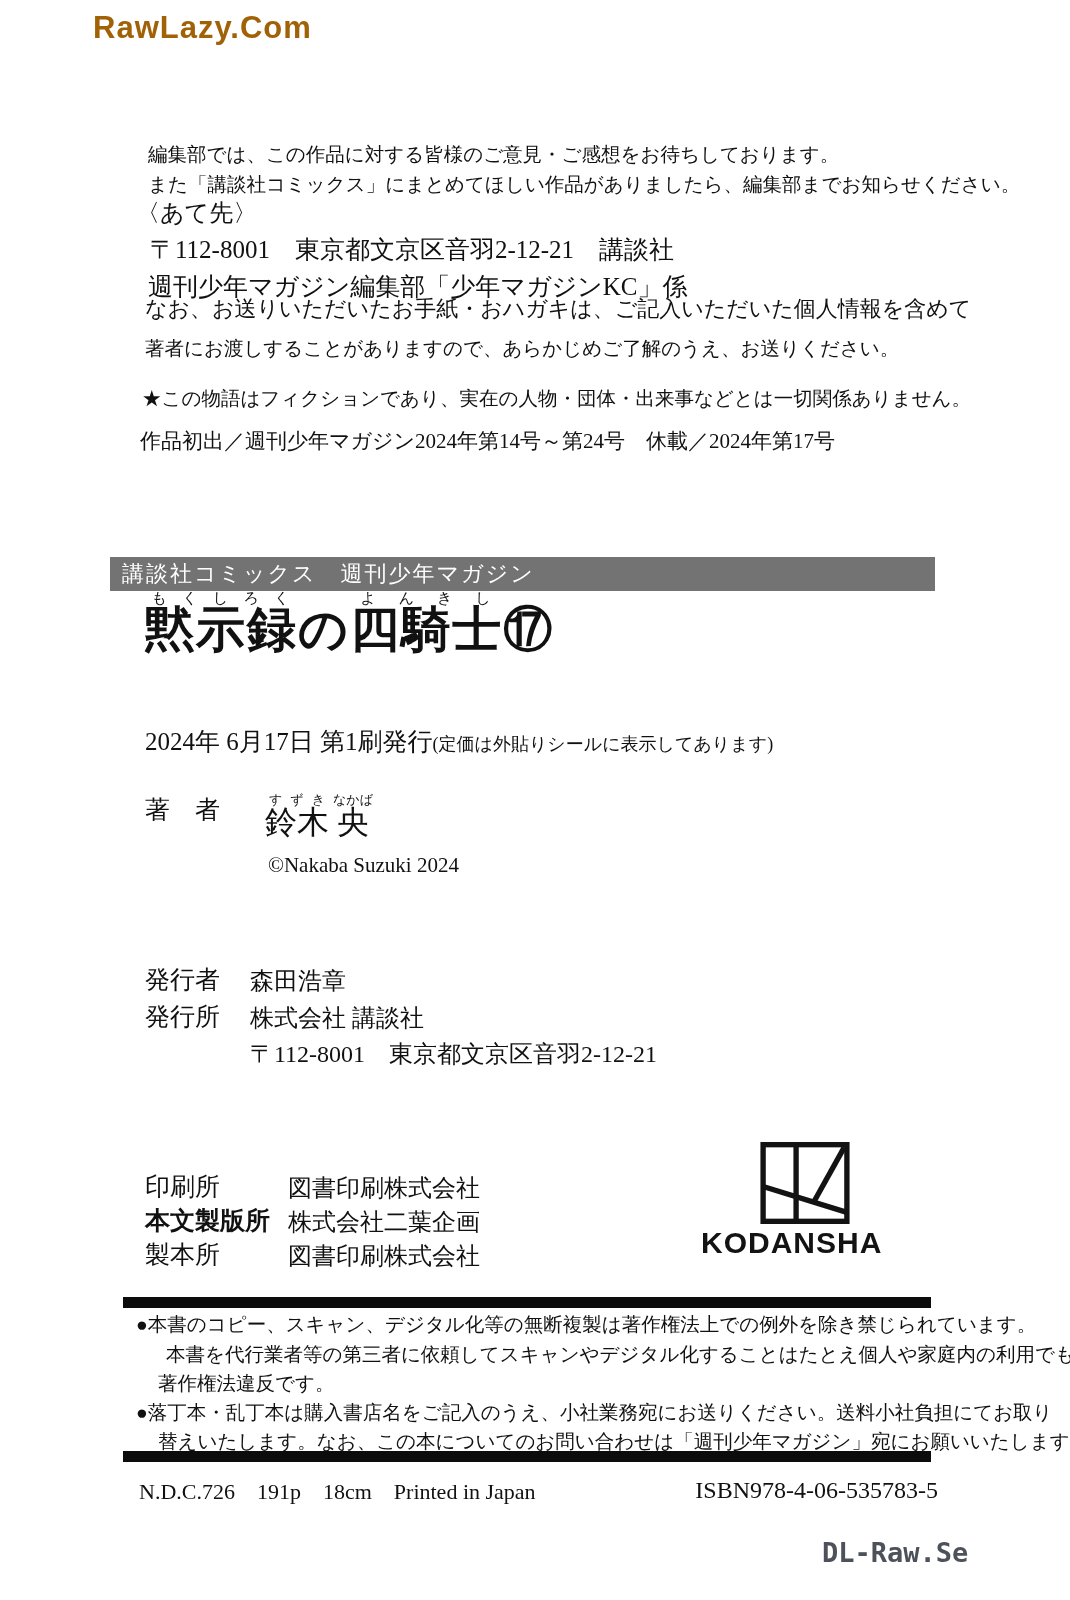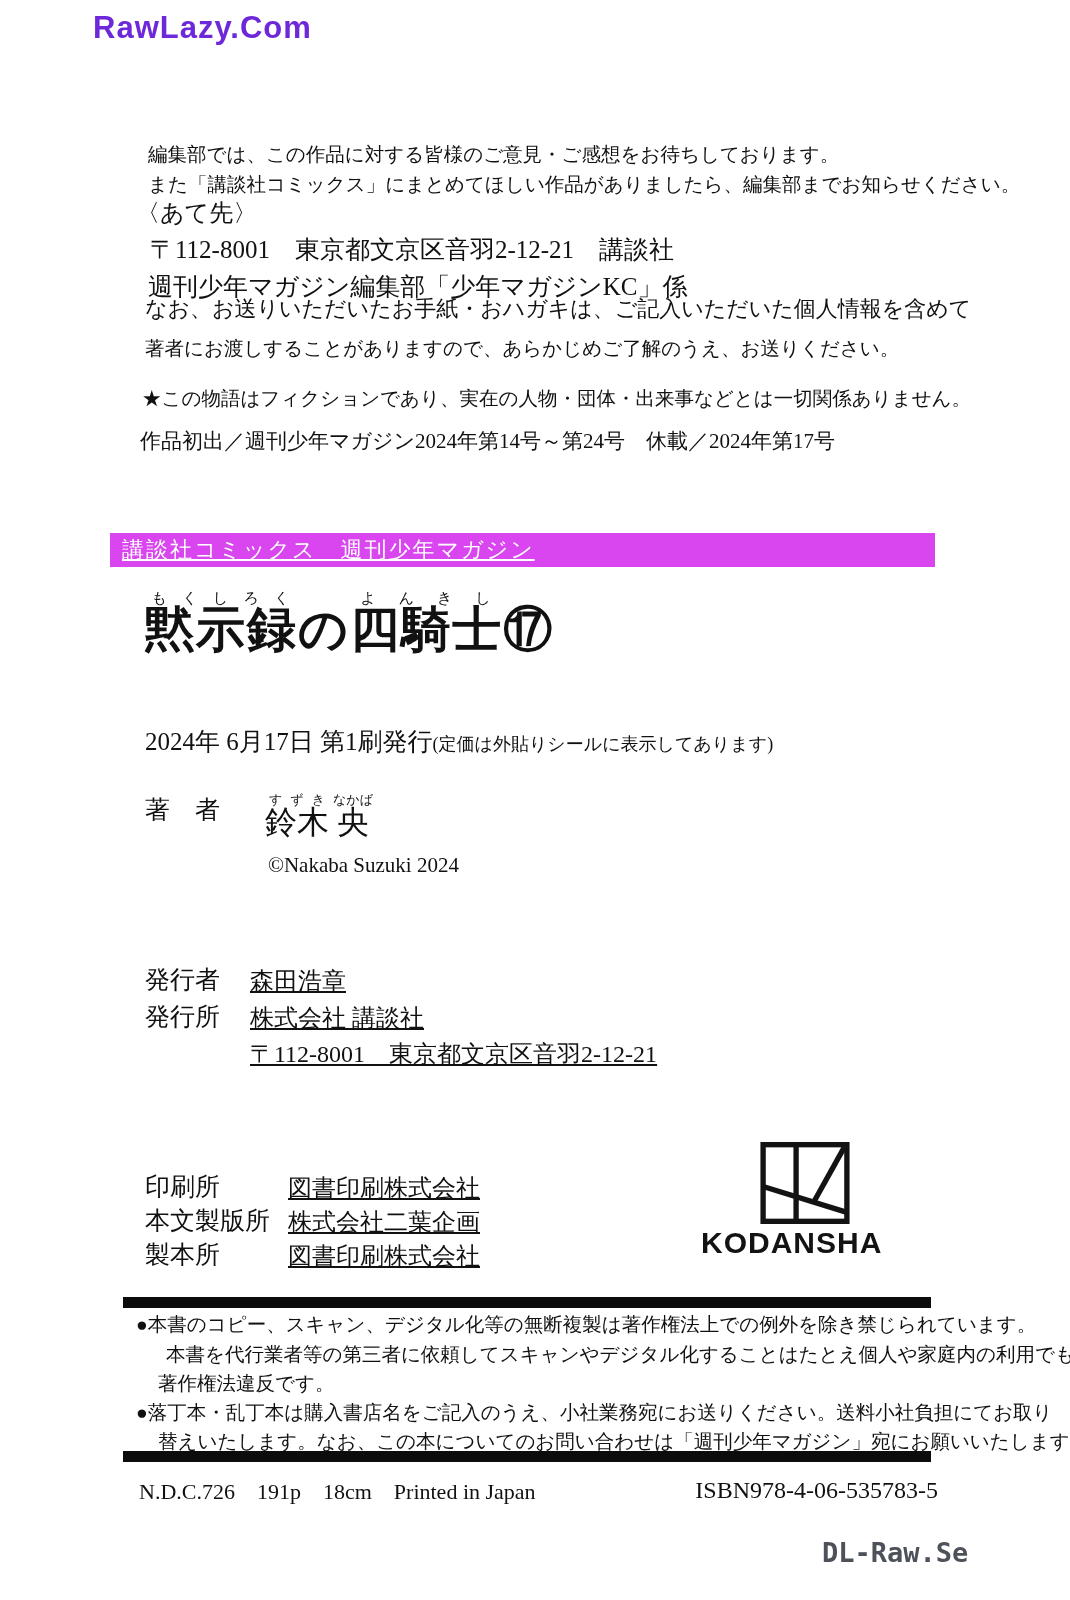--- a/index.html
+++ b/index.html
@@ -6,51 +6,51 @@
   body{
     width:1070px;height:1600px;position:relative;background:#ffffff;
     font-family:"Liberation Serif","DejaVu Serif",serif;color:#111;
     overflow:hidden;
   }
   .abs{position:absolute;}
   [data-bind]{white-space:pre;}
   .sans{font-family:"Liberation Sans","DejaVu Sans",sans-serif;}
   .mono{font-family:"DejaVu Sans Mono","Liberation Mono",monospace;}
 
-  .watermark-top{left:93px;top:10px;font-size:31px;font-weight:bold;color:#6d28d9;letter-spacing:1px;}
+  .watermark-top{left:93px;top:10px;font-size:31px;font-weight:bold;color:#a16207;letter-spacing:1px;}
   .notice-l1{left:148px;top:141px;font-size:19.5px;}
   .notice-l2{left:148px;top:171px;font-size:19.5px;}
   .atesaki{left:136px;top:197px;font-size:24px;}
   .addr1{left:150px;top:233px;font-size:25px;}
   .addr2{left:148px;top:270px;font-size:25px;}
   .priv1{left:145px;top:294px;font-size:22px;}
   .priv2{left:145px;top:335px;font-size:19.5px;}
   .fiction{left:142px;top:385px;font-size:19.5px;}
   .firstpub{left:140px;top:427px;font-size:21px;}
 
-  .series-bar{left:110px;top:533px;width:825px;height:34px;background:#d946ef;color:#fff;
-    display:flex;align-items:center;padding-left:12px;box-sizing:border-box;text-decoration:underline;}
+  .series-bar{left:110px;top:557px;width:825px;height:34px;background:#737373;color:#fff;
+    display:flex;align-items:center;padding-left:12px;box-sizing:border-box;}
   .series-bar span{font-size:22px;letter-spacing:2px;}
 
   .title-block{left:145px;top:591px;font-weight:bold;letter-spacing:2px;}
   .title-block ruby{ruby-align:space-around;}
   .title-block rt{font-size:15px;font-weight:normal;letter-spacing:2px;}
   .title-main{font-size:49px;}
 
   .edition-line{left:145px;top:725px;font-size:25px;}
   .edition-note{font-size:18px;}
 
   .author-row{left:145px;top:793px;display:flex;align-items:flex-start;}
   .author-label{font-size:25px;padding-bottom:4px;width:120px;}
   .author-name{font-size:32px;}
   .author-name rt{font-size:13px;}
   .copyright-line{left:268px;top:853px;font-size:21px;}
 
   .row-label{font-size:25px;position:absolute;left:145px;}
-  .row-value{font-size:24px;position:absolute;left:250px;text-decoration:underline;}
+  .row-value{font-size:24px;position:absolute;left:250px;}
   .prod-value{left:288px;}
 
   .logo-box{left:760px;top:1142px;}
   .logo-word{left:701px;top:1226px;font-size:30px;font-weight:600;letter-spacing:1px;color:#131313;}
 
   .rule{left:123px;width:808px;height:11px;background:#0c0c0c;}
   .rule1{top:1297px;}
   .rule2{top:1451px;}
 
   .legal{font-size:19.5px;}
@@ -106,21 +106,21 @@
 <div class="abs row-label" style="top:963px;" data-bind="colophon.rows.0.label">発行者</div>
 <div class="abs row-value" style="top:965px;" data-bind="colophon.rows.0.value">森田浩章</div>
 
 <div class="abs row-label" style="top:1000px;" data-bind="colophon.rows.1.label">発行所</div>
 <div class="abs row-value" style="top:1002px;" data-bind="colophon.rows.1.value">株式会社 講談社</div>
 <div class="abs row-value" style="top:1038px;" data-bind="colophon.publisher_address">〒112-8001　東京都文京区音羽2-12-21</div>
 
 <div class="abs row-label" style="top:1170px;" data-bind="colophon.production_rows.0.label">印刷所</div>
 <div class="abs row-value prod-value" style="top:1172px;" data-bind="colophon.production_rows.0.value">図書印刷株式会社</div>
 
-<div class="abs row-label" style="top:1204px;" data-bind="colophon.production_rows.1.label">本文製版所</div>
+<div class="abs row-label" style="top:1204px;font-weight:bold;" data-bind="colophon.production_rows.1.label">本文製版所</div>
 <div class="abs row-value prod-value" style="top:1206px;" data-bind="colophon.production_rows.1.value">株式会社二葉企画</div>
 
 <div class="abs row-label" style="top:1238px;" data-bind="colophon.production_rows.2.label">製本所</div>
 <div class="abs row-value prod-value" style="top:1240px;" data-bind="colophon.production_rows.2.value">図書印刷株式会社</div>
 
 <div class="abs logo-box">
   <svg width="90" height="82" viewBox="0 0 100 92">
     <g stroke="#131313" stroke-width="6" fill="none">
       <rect x="3" y="3" width="94" height="86"></rect>
       <line x1="40" y1="3" x2="40" y2="89"></line>

